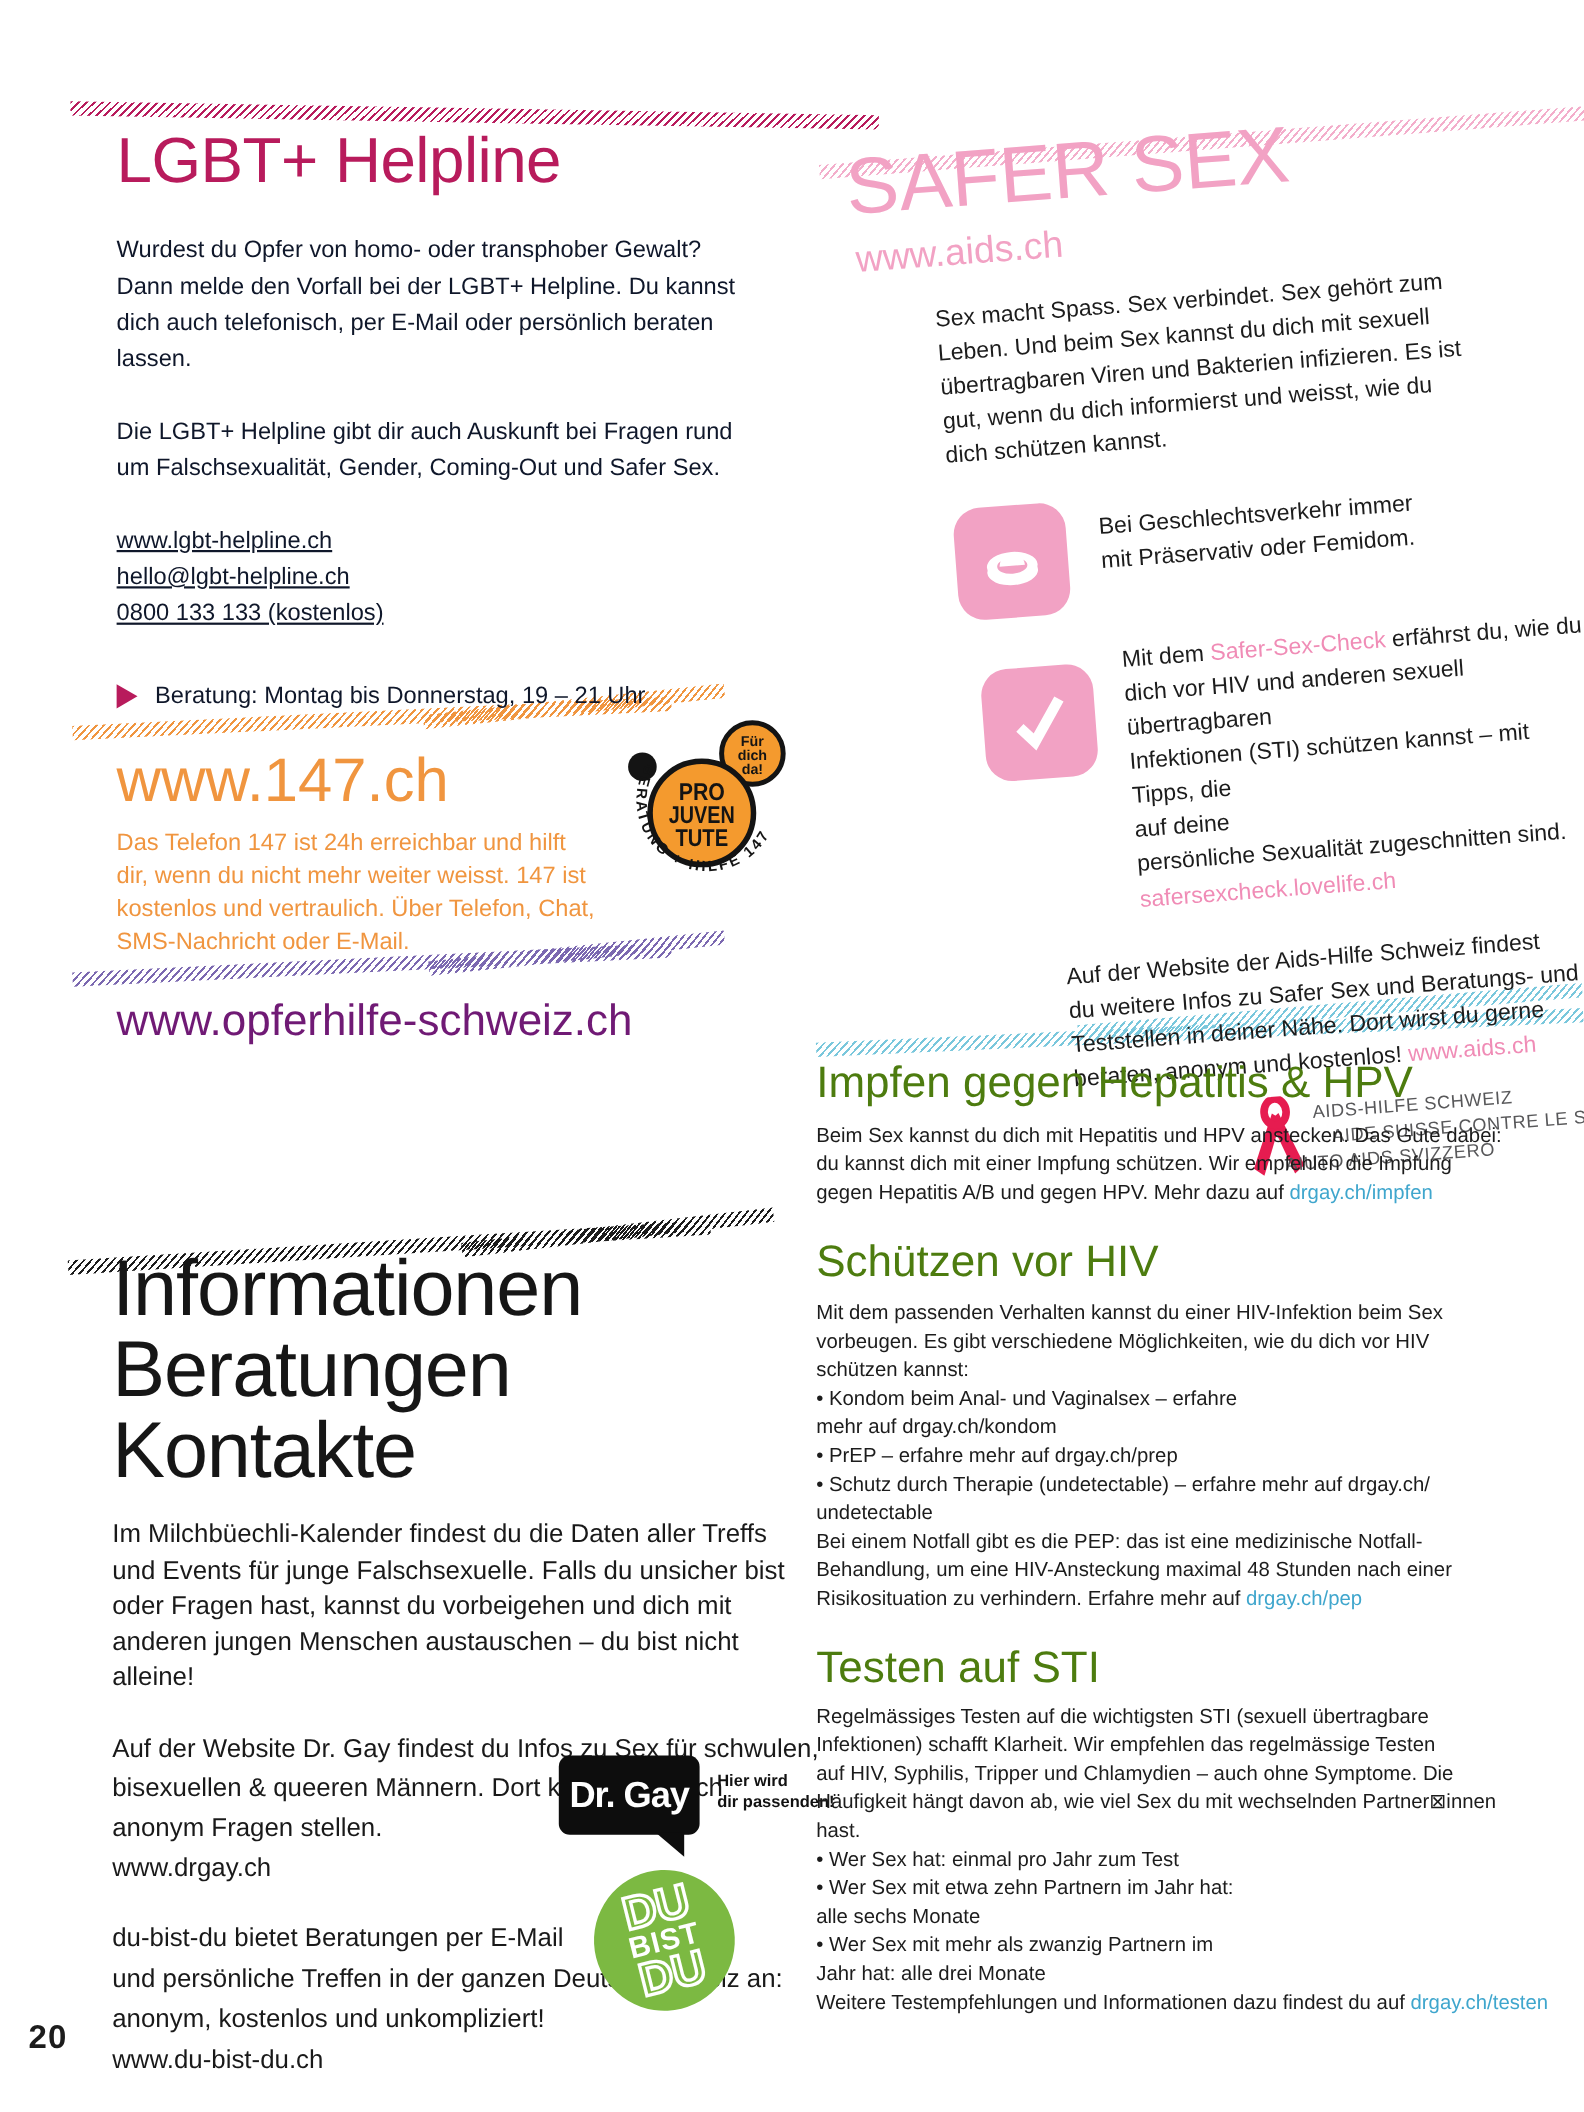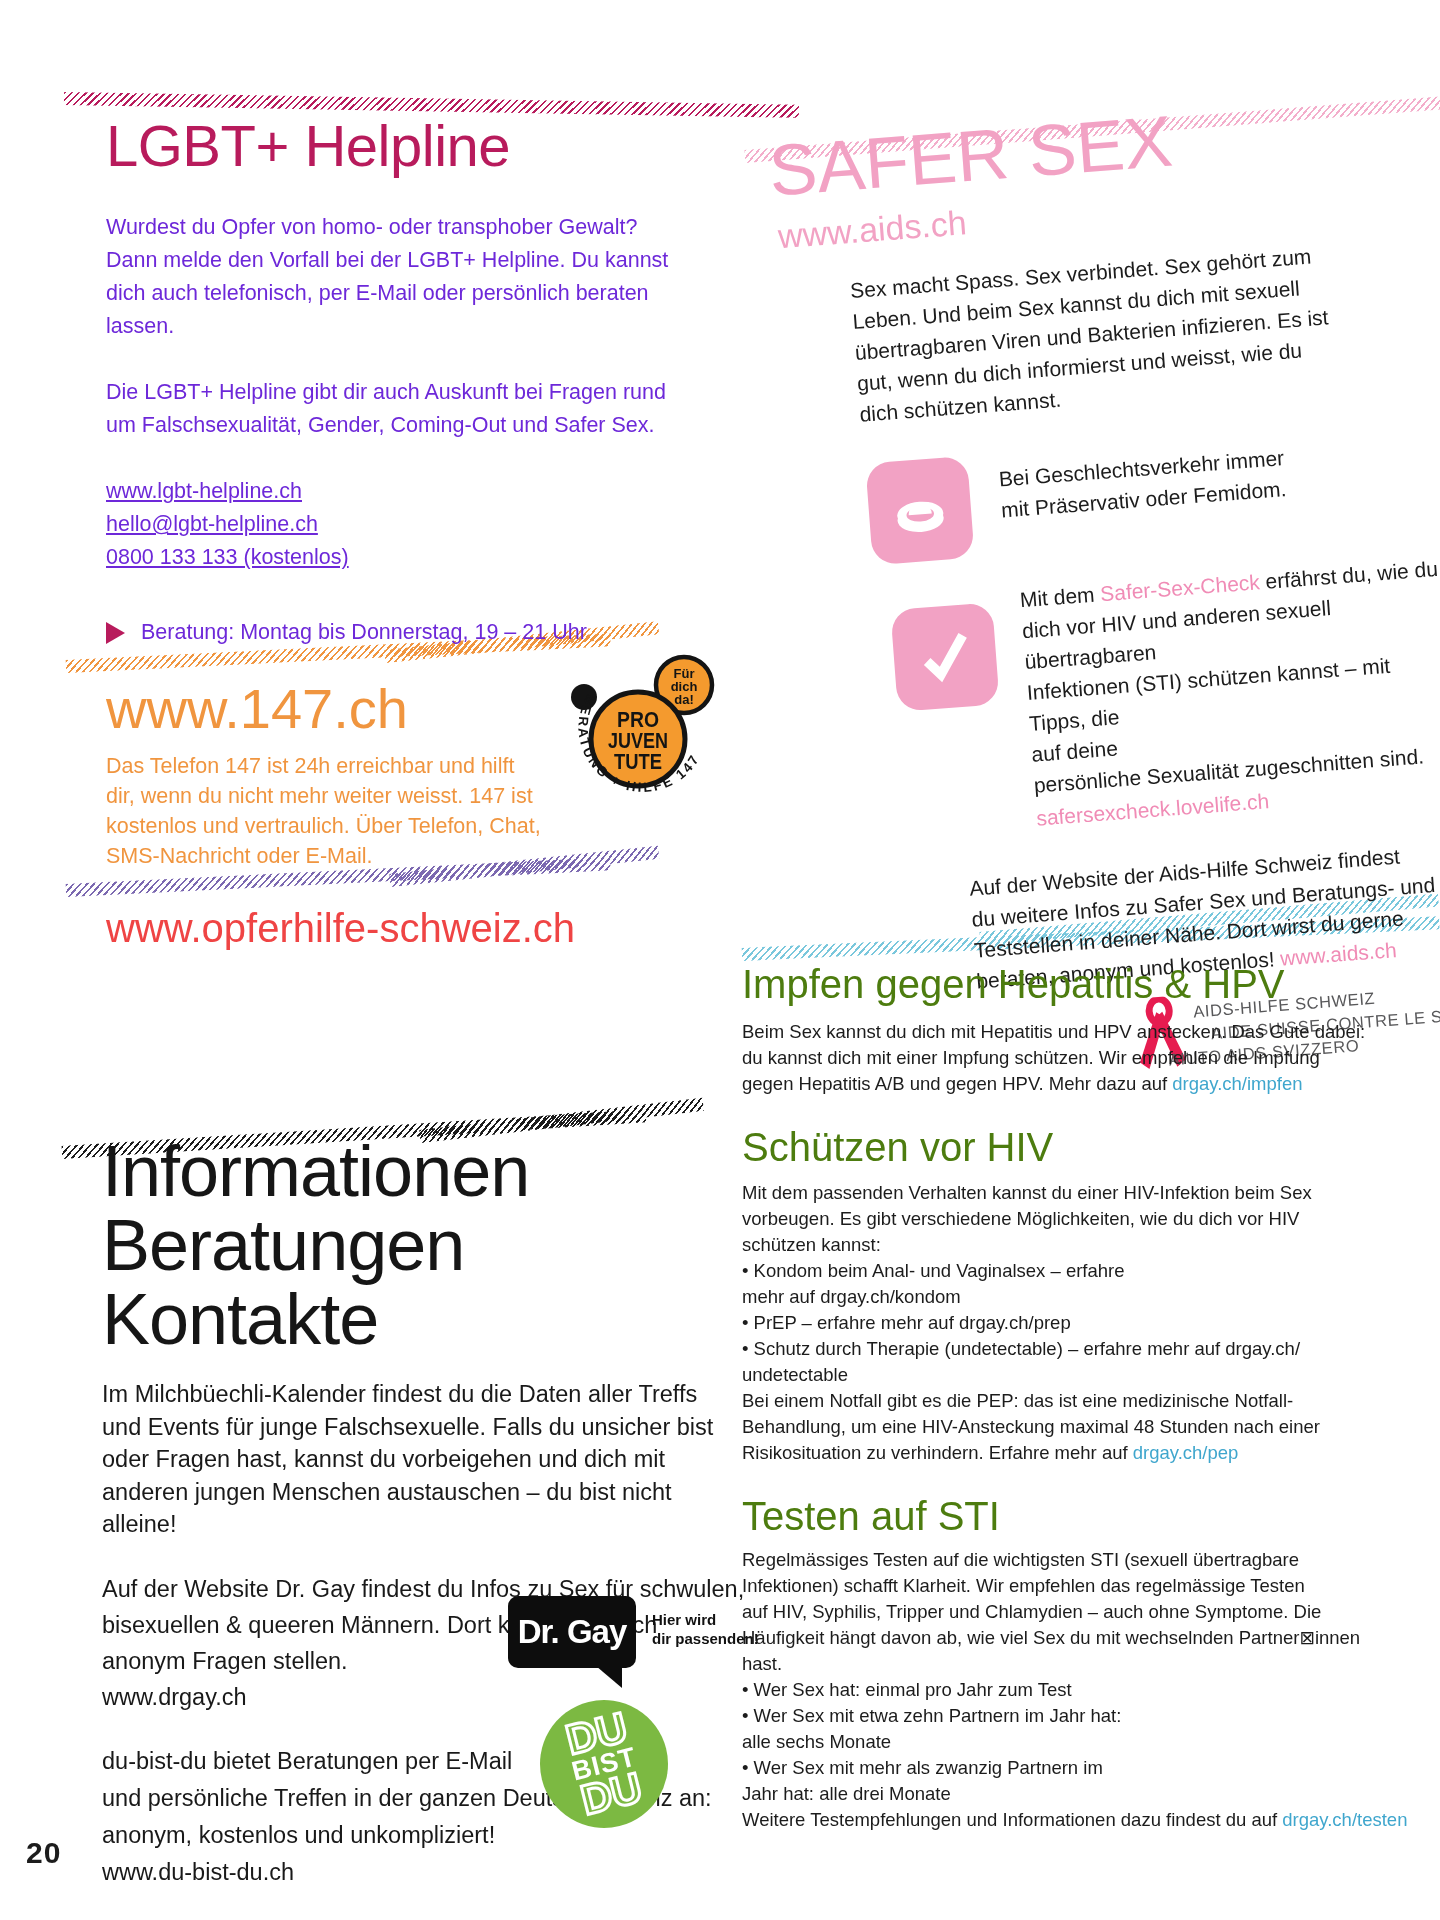--- a/index.html
+++ b/index.html
@@ -5,27 +5,27 @@
   html,body{margin:0;padding:0;background:#e8e8e8;}
   .page{position:relative;width:1440px;height:1920px;background:#ffffff;overflow:hidden;
         font-family:"Liberation Sans", sans-serif;color:#1c1c1c;}
   .sec{position:absolute;}
   .preline{white-space:pre-line;}
   
   .hatch{position:absolute;height:13px;transform-origin:left center;
          background:repeating-linear-gradient(135deg, var(--hc) 0 1.7px, transparent 1.7px 5px);}
   
   .lgbt-title{font-size:58px;font-weight:500;color:#b81b5c;letter-spacing:-0.5px;}
-  .magenta{color:#6d28d9;}
+  .magenta{color:#0f172a;}
   .body-m{font-size:21.5px;line-height:33px;}
   .arrow{display:inline-block;width:0;height:0;border-left:19px solid #b81b5c;
          border-top:11px solid transparent;border-bottom:11px solid transparent;margin-right:16px;}
   .t147{font-size:56px;font-weight:500;color:#f0953f;}
   .orange{color:#f0953f;}
-  .opf-title{font-size:40px;font-weight:500;color:#ef4444;}
+  .opf-title{font-size:40px;font-weight:500;color:#701a75;}
   .purple{color:#7b68b0;}
   .info-h{font-size:72px;line-height:74px;font-weight:500;color:#161616;letter-spacing:-1px;}
   .body-k{font-size:23.5px;line-height:33px;color:#191919;}
   .pagenum{font-size:30px;font-weight:700;letter-spacing:1px;color:#1c1c1c;}
   
   .rot{position:absolute;left:766px;top:130px;width:640px;transform:rotate(-4.3deg);transform-origin:0 0;}
   .ss-title{font-size:72px;font-weight:500;color:#f2a2c4;letter-spacing:0px;}
   .ss-site{font-size:34px;color:#f2a2c4;margin:6px 0 0 4px;}
   .ss-body{font-size:21px;line-height:31px;color:#1c1c1c;}
   .pinklink{color:#f08cb6;}

